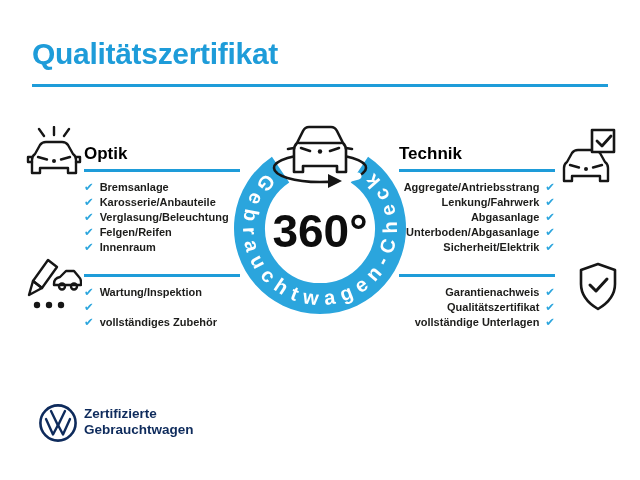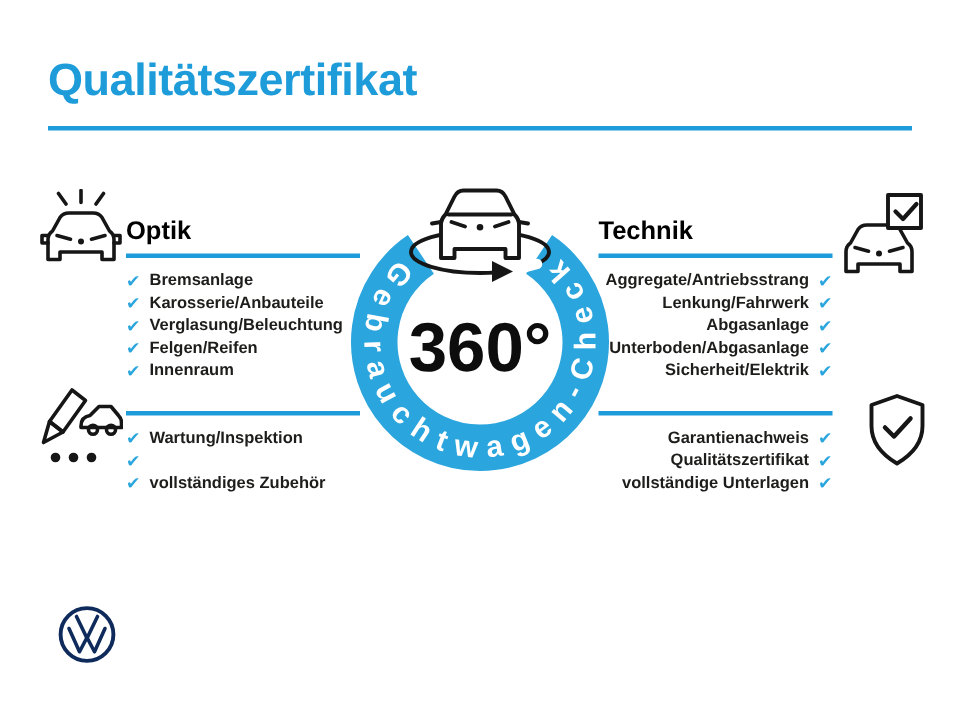--- a/index.html
+++ b/index.html
@@ -207,14 +207,18 @@
       </div>
   </div>
 
   <div id="vw-logo">
     <svg width="40" height="40" viewBox="0 0 40 40" fill="none" style="stroke:var(--navy)" stroke-width="2.4" stroke-linecap="round" stroke-linejoin="round">
       <circle cx="20" cy="20" r="17.6" stroke-width="2.6"></circle>
       <path d="M13,8 L20,22.5 L27,8"></path>
       <path d="M8,16 L15,31.5 L20,22 L25,31.5 L32,16"></path>
     </svg>
   </div>
+  <div class="footer-text">
+    <div>Zertifizierte</div>
+    <div>Gebrauchtwagen</div>
+  </div>
 
 </div>
 
 </body></html>

